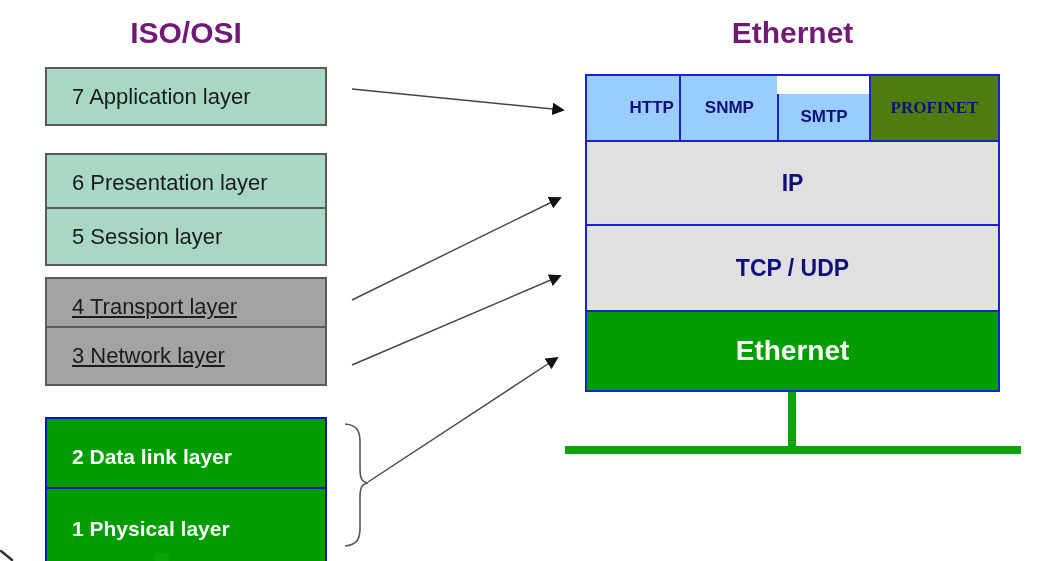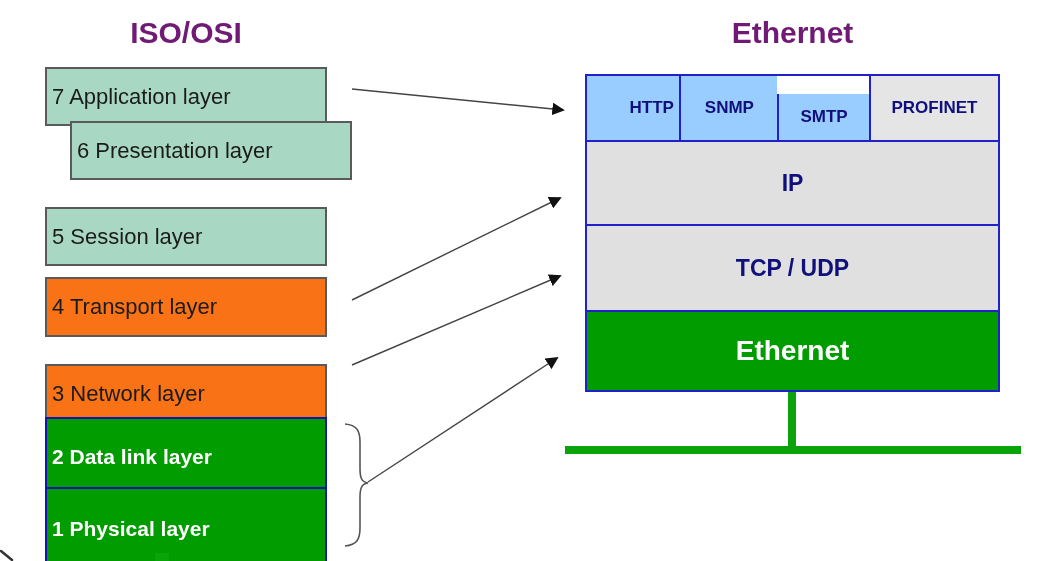--- a/index.html
+++ b/index.html
@@ -18,35 +18,35 @@
     text-align:center;
   }
   #iso-title{left:45px;top:16px;width:282px;}
   #eth-title{left:585px;top:16px;width:415px;}
 
   .osi-box{
     position:absolute;
     left:45px;width:282px;height:59px;
     box-sizing:border-box;
     display:flex;align-items:center;
-    padding-left:5px;
+    padding-left:25px;
     font-size:22px;color:#1b1b1b;
   }
   .box-mint{background:#a8d8c4;border:2px solid #5a5a5a;}
-  .box-gray{background:#f97316;border:2px solid #5a5a5a;}
+  .box-gray{background:#a3a3a3;border:2px solid #5a5a5a;text-decoration:underline;}
   .box-green{
     background:#009c00;border:2px solid #1414b4;
     color:#ffffff;font-weight:bold;font-size:21px;
   }
 
   #osi-7{top:67px;}
-  #osi-6{top:121px;margin-left:25px;}
+  #osi-6{top:153px;}
   #osi-5{top:207px;}
   #osi-4{top:277px;height:60px;}
-  #osi-3{top:364px;height:60px;}
+  #osi-3{top:326px;height:60px;}
   #osi-2{top:417px;height:80px;}
   #osi-1{top:487px;height:84px;}
 
   #eth-stack{
     position:absolute;
     left:585px;top:74px;width:415px;height:318px;
     box-sizing:border-box;
     border:2px solid #2020cc;
     background:#ffffff;
     display:flex;flex-direction:column;
@@ -58,21 +58,21 @@
   .app-cell{
     box-sizing:border-box;
     display:flex;align-items:center;justify-content:center;
     font-weight:bold;font-size:17px;color:#10107d;
     background:#99ccff;
   }
   .app-cell + .app-cell{border-left:2px solid #2020cc;}
   .cell-http{flex:0 0 22.5%;padding-left:37px;}
   .cell-snmp{flex:0 0 23.8%;}
   .cell-smtp{flex:0 0 22.3%;margin-top:18px;}
-  .cell-profinet{flex:1 1 auto;background:#e5e5e5;}
+  .cell-profinet{flex:1 1 auto;background:#4d7c0f;font-family:Liberation Serif, serif;}
 
   .stack-row{
     box-sizing:border-box;
     display:flex;align-items:center;justify-content:center;
     font-weight:bold;color:#10107d;
   }
   #row-tcp{height:86px;background:#e0e0e0;border-bottom:2px solid #2020cc;font-size:23px;}
   #row-ip{height:84px;background:#e0e0e0;border-bottom:2px solid #2020cc;font-size:23px;}
   #row-eth{height:78px;background:#009c00;color:#ffffff;font-size:28px;}
 

